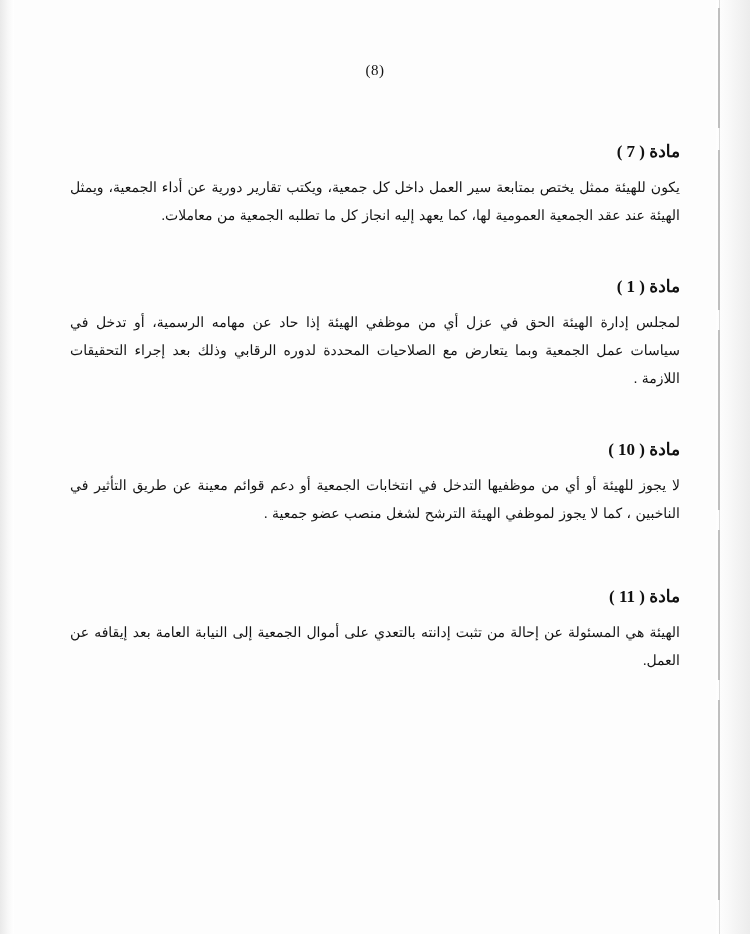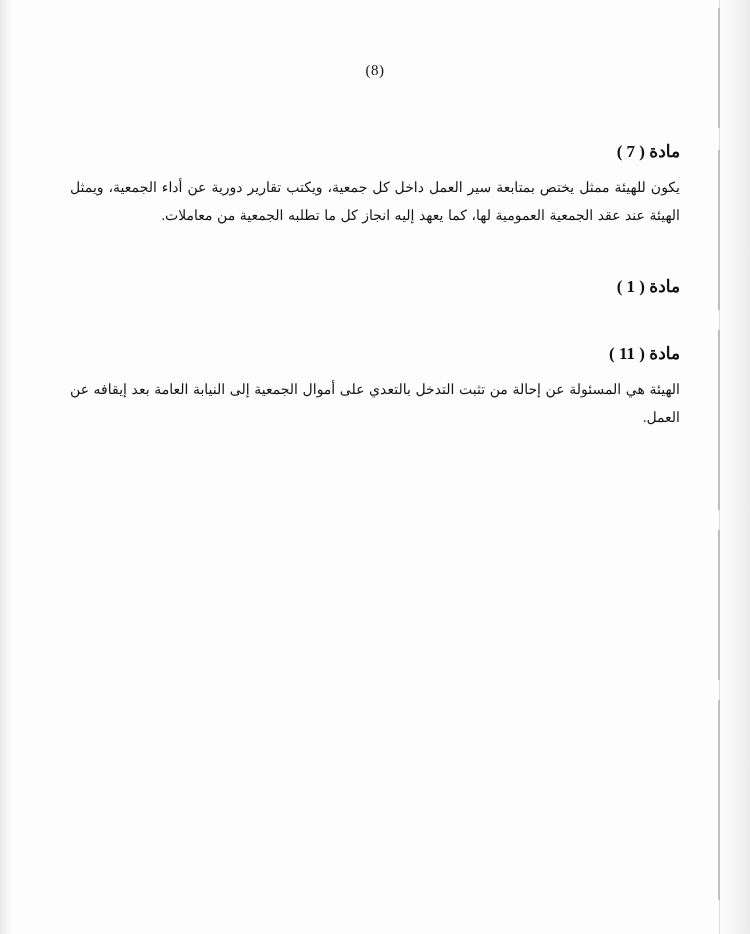--- a/index.html
+++ b/index.html
@@ -120,24 +120,29 @@
 
     <div class="articles">
 
       <div class="article art-7 gap-lg">
         <div class="article-title">مادة ( 7 )</div>
         <div class="article-body">يكون للهيئة ممثل يختص بمتابعة سير العمل داخل كل جمعية، ويكتب تقارير دورية عن أداء الجمعية، ويمثل الهيئة عند عقد الجمعية العمومية لها، كما يعهد إليه انجاز كل ما تطلبه الجمعية من معاملات.</div>
       </div>
 
       <div class="article gap-lg">
         <div class="article-title">مادة ( 1 )</div>
+        <div class="article-body">لمجلس إدارة الهيئة الحق في عزل أي من موظفي الهيئة إذا حاد عن مهامه الرسمية، أو تدخل في سياسات عمل الجمعية وبما يتعارض مع الصلاحيات المحددة لدوره الرقابي وذلك بعد إجراء التحقيقات اللازمة .</div>
       </div>
 
 
+      <div class="article gap-xl">
+        <div class="article-title">مادة ( 10 )</div>
+        <div class="article-body">لا يجوز للهيئة أو أي من موظفيها التدخل في انتخابات الجمعية أو دعم قوائم معينة عن طريق التأثير في الناخبين ، كما لا يجوز لموظفي الهيئة الترشح لشغل منصب عضو جمعية  .</div>
+      </div>
 
       <div class="article">
         <div class="article-title">مادة ( 11 )</div>
-        <div class="article-body">الهيئة هي المسئولة عن إحالة من تثبت التدخل بالتعدي على أموال الجمعية إلى النيابة العامة بعد إيقافه عن العمل.</div>
+        <div class="article-body">الهيئة هي المسئولة عن إحالة من تثبت إدانته بالتعدي على أموال الجمعية إلى النيابة العامة بعد إيقافه عن العمل.</div>
       </div>
 
     </div>
   </div>
 </div>
 
 </body></html>

